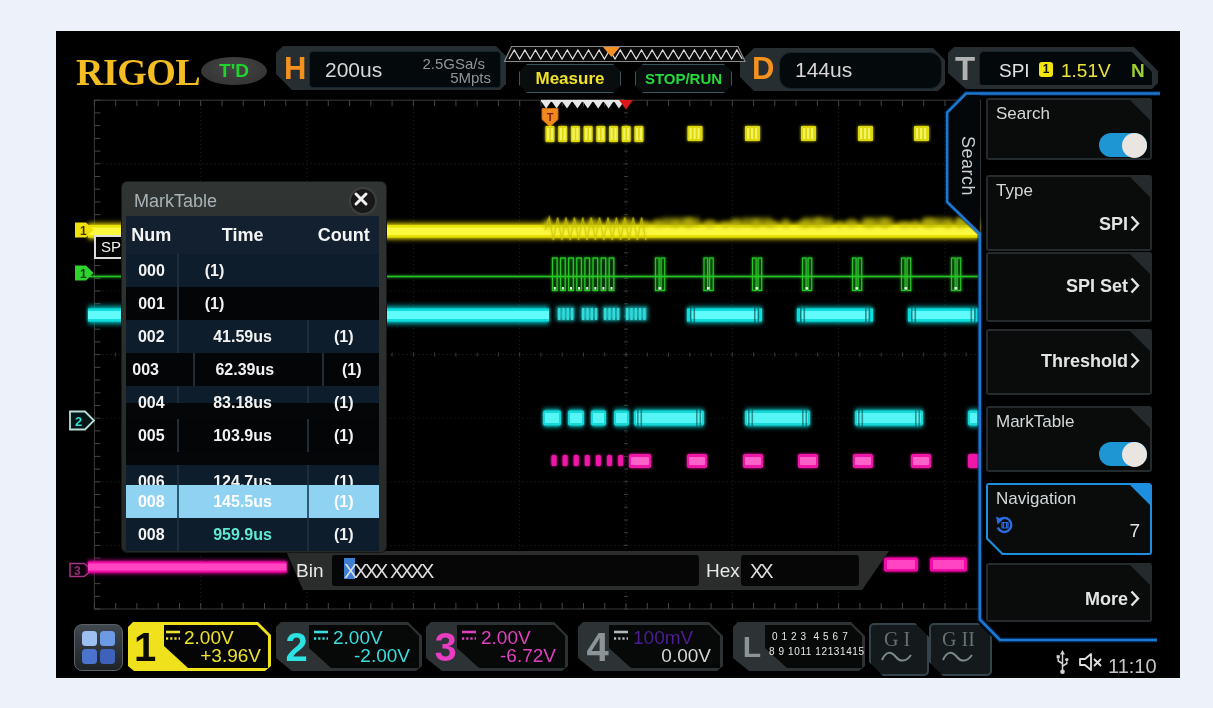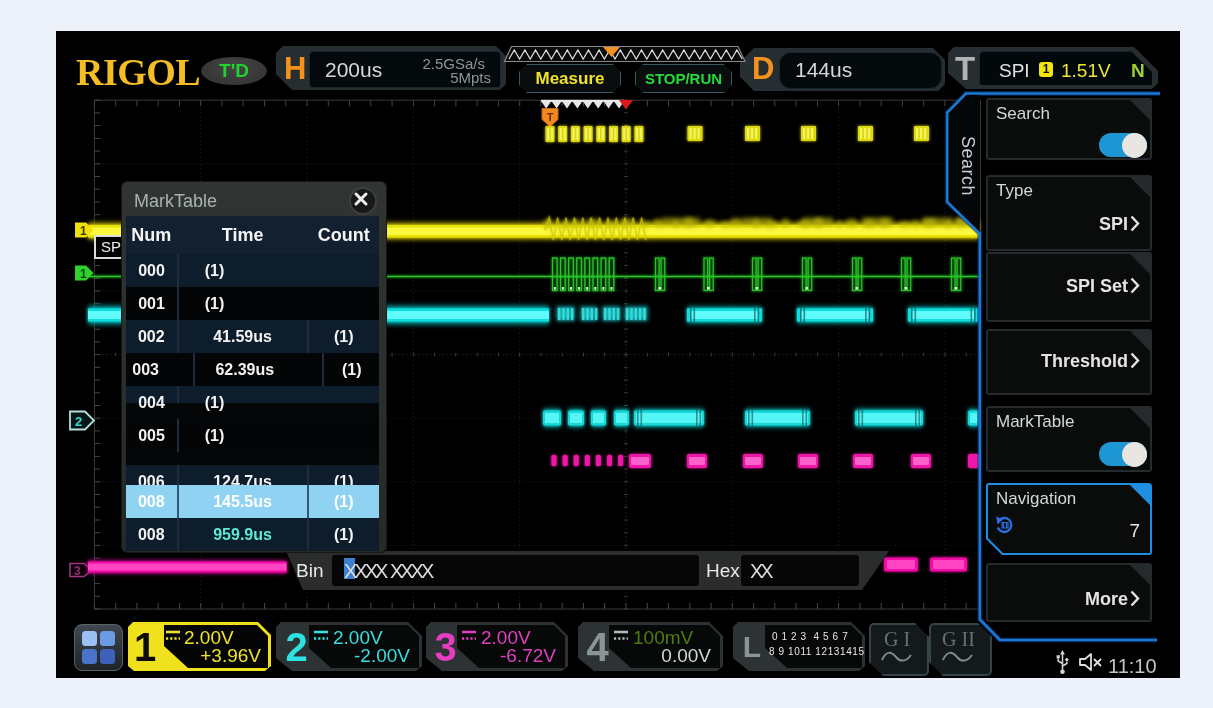--- a/index.html
+++ b/index.html
@@ -445,24 +445,26 @@
       <div class="c2" style="font-size:16px;color:#f2f2f2;line-height:33px;border-left-color:#1f2c3a;">41.59us</div>
       <div class="c3" style="font-size:16px;color:#f2f2f2;line-height:33px;border-left-color:#1f2c3a;">(1)</div>
     </div>
 <div class="trow" style="top:137px;height:33px;background:#030507;font-weight:700;gap:28px;">
       <div class="c1" style="font-size:16px;color:#f2f2f2;line-height:33px;">003</div>
       <div class="c2" style="font-size:16px;color:#f2f2f2;line-height:33px;border-left-color:#1f2c3a;">62.39us</div>
       <div class="c3" style="font-size:16px;color:#f2f2f2;line-height:33px;border-left-color:#1f2c3a;">(1)</div>
     </div>
 <div class="trow" style="top:170px;height:17px;background:#0d1d2c;font-weight:600;">
       <div class="c1" style="font-size:16px;color:#f2f2f2;line-height:33px;">004</div>
+      <div class="c2" style="font-size:16px;color:#f2f2f2;line-height:33px;border-left-color:#1f2c3a;">83.18us</div>
       <div class="c3" style="font-size:16px;color:#f2f2f2;line-height:33px;border-left-color:#1f2c3a;">(1)</div>
     </div>
 <div class="trow" style="top:203px;height:33px;background:#030507;font-weight:600;">
       <div class="c1" style="font-size:16px;color:#f2f2f2;line-height:33px;">005</div>
+      <div class="c2" style="font-size:16px;color:#f2f2f2;line-height:33px;border-left-color:#1f2c3a;">103.9us</div>
       <div class="c3" style="font-size:16px;color:#f2f2f2;line-height:33px;border-left-color:#1f2c3a;">(1)</div>
     </div>
 <div class="trow" style="top:249px;height:33px;background:#0d1d2c;font-weight:600;">
       <div class="c1" style="font-size:16px;color:#f2f2f2;line-height:33px;">006</div>
       <div class="c2" style="font-size:16px;color:#f2f2f2;line-height:33px;border-left-color:#1f2c3a;">124.7us</div>
       <div class="c3" style="font-size:16px;color:#f2f2f2;line-height:33px;border-left-color:#1f2c3a;">(1)</div>
     </div>
 <div class="trow" style="top:269px;height:33px;background:#8fd2f2;font-weight:600;">
       <div class="c1" style="font-size:16px;color:#ffffff;line-height:33px;">008</div>
       <div class="c2" style="font-size:16px;color:#ffffff;line-height:33px;border-left-color:#2c5a74;">145.5us</div>
@@ -553,21 +555,21 @@
   </svg>
 <div class="abs chv" style="left:481px;top:627px;color:#e040c0;">2.00V</div>
 <div class="abs chv" style="left:457px;top:645px;width:99px;text-align:right;color:#e040c0;">-6.72V</div>
 <div class="abs chbox" style="left:578px;width:145px;background:#2d3335;clip-path:polygon(5px 0px,131px 0px,145px 14px,145px 44px,139px 49px,16px 49px,0px 36px,0px 5px);"></div>
 <div class="abs" style="left:609px;top:625px;width:111px;height:43px;background:#070808;clip-path:polygon(0 0,calc(100% - 11px) 0,100% 11px,100% 100%,22px 100%,0 calc(100% - 20px));"></div>
 <div class="abs chnum" style="left:586px;top:622px;width:23px;text-align:center;color:#8b9597;">4</div>
 <svg class="abs" style="left:613px;top:630px;" width="17" height="12" viewBox="0 0 17 12">
     <path d="M1,2 H15" stroke="#b0b8b8" stroke-width="2.6" fill="none"></path>
     <path d="M1,8.5 H15" stroke="#b0b8b8" stroke-width="2.4" stroke-dasharray="2.2 2" fill="none"></path>
   </svg>
-<div class="abs chv" style="left:633px;top:627px;color:#4d7c0f;">100mV</div>
+<div class="abs chv" style="left:633px;top:627px;color:#4c1d95;">100mV</div>
 <div class="abs chv" style="left:609px;top:645px;width:102px;text-align:right;color:#d2d6d6;">0.00V</div>
 <div class="abs chbox" style="left:733px;width:132px;background:#2d3335;clip-path:polygon(5px 0px,118px 0px,132px 14px,132px 44px,126px 49px,16px 49px,0px 36px,0px 5px);"></div>
 <div class="abs" style="left:765px;top:625px;width:97px;height:43px;background:#070808;clip-path:polygon(0 0,calc(100% - 11px) 0,100% 11px,100% 100%,22px 100%,0 calc(100% - 20px));"></div>
 <div class="abs" style="left:739px;top:622px;width:26px;text-align:center;color:#8b9597;font-size:30px;font-weight:bold;line-height:49px;">L</div>
 <div class="abs" id="lrow1" style="left:772px;top:631px;">0 1 2 3&nbsp; 4 5 6 7</div>
 <div class="abs" id="lrow2" style="left:769px;top:646px;">8 9 1011 12131415</div>
 <div class="abs gbox" style="left:869px;width:56px;"></div>
 <div class="abs" style="left:869px;top:628px;width:56px;text-align:center;font-family:'Liberation Serif',serif;color:#66726f;font-size:20px;">G I</div>
 <svg class="abs" style="left:880px;top:648px;" width="34" height="18" viewBox="0 0 34 18">
     <path d="M2,12 C6,3 11,3 16,9 C20,14 26,14 31,7" stroke="#7d8a89" stroke-width="2" fill="none"></path>

